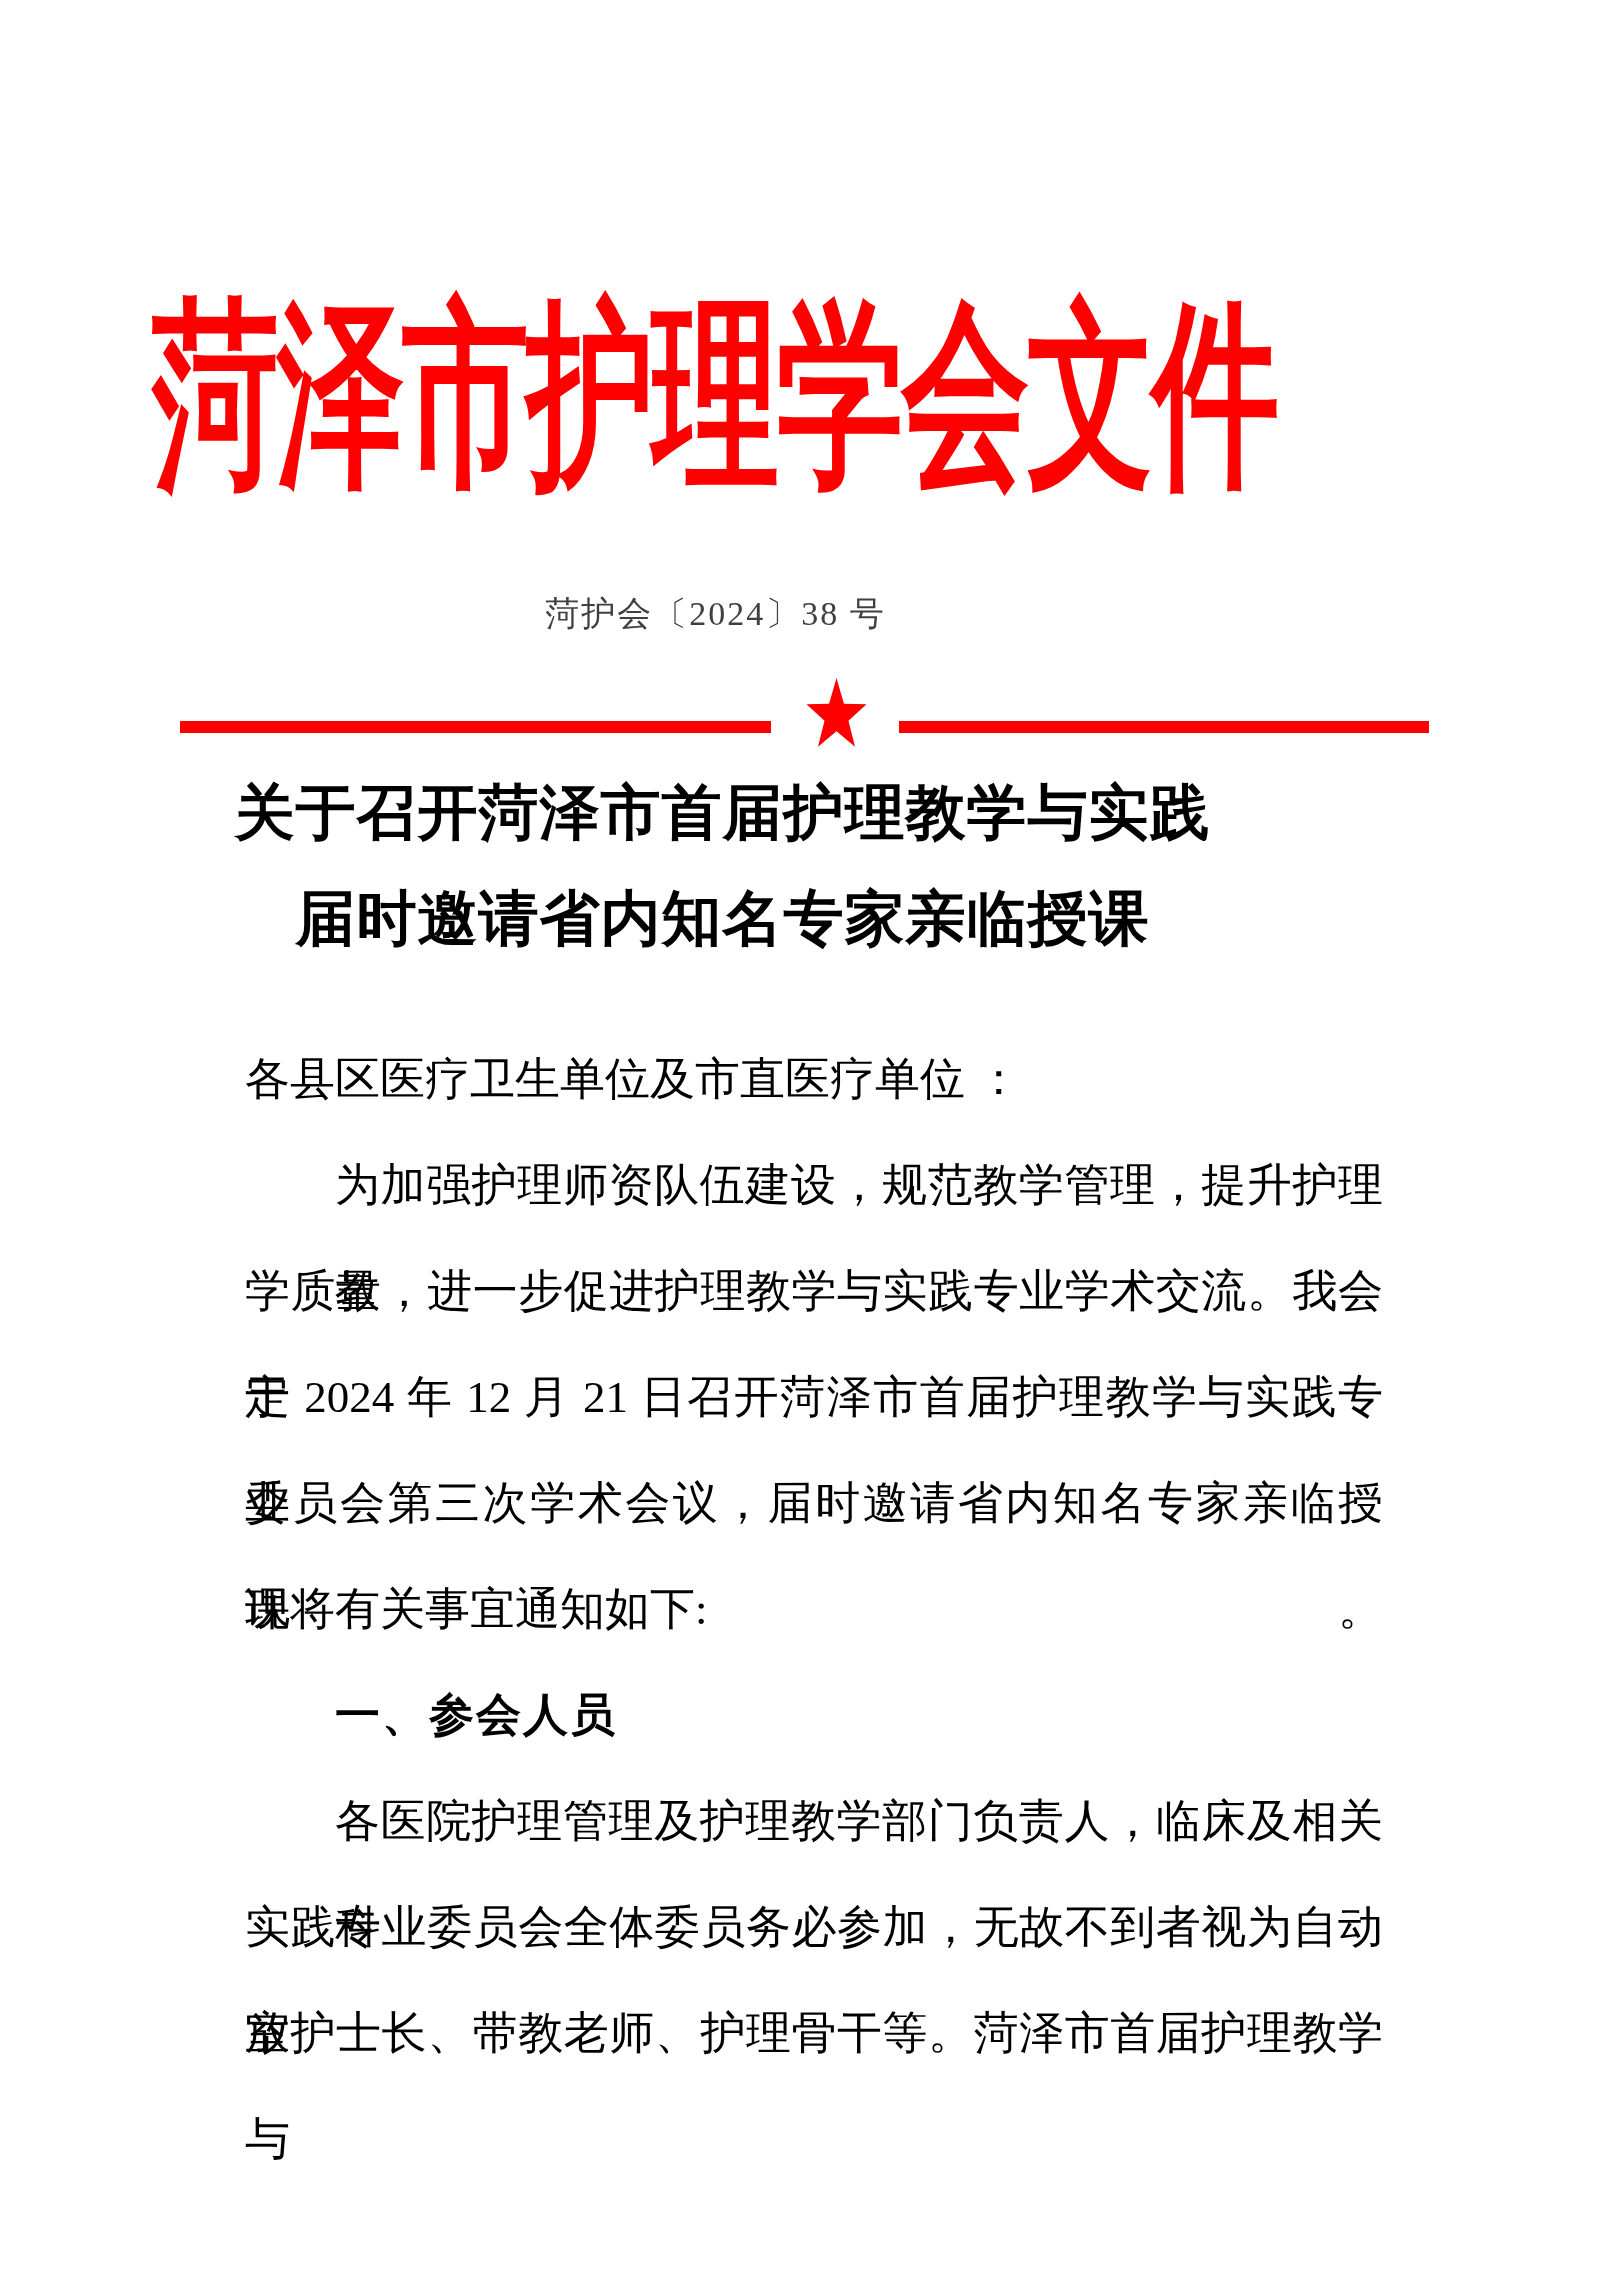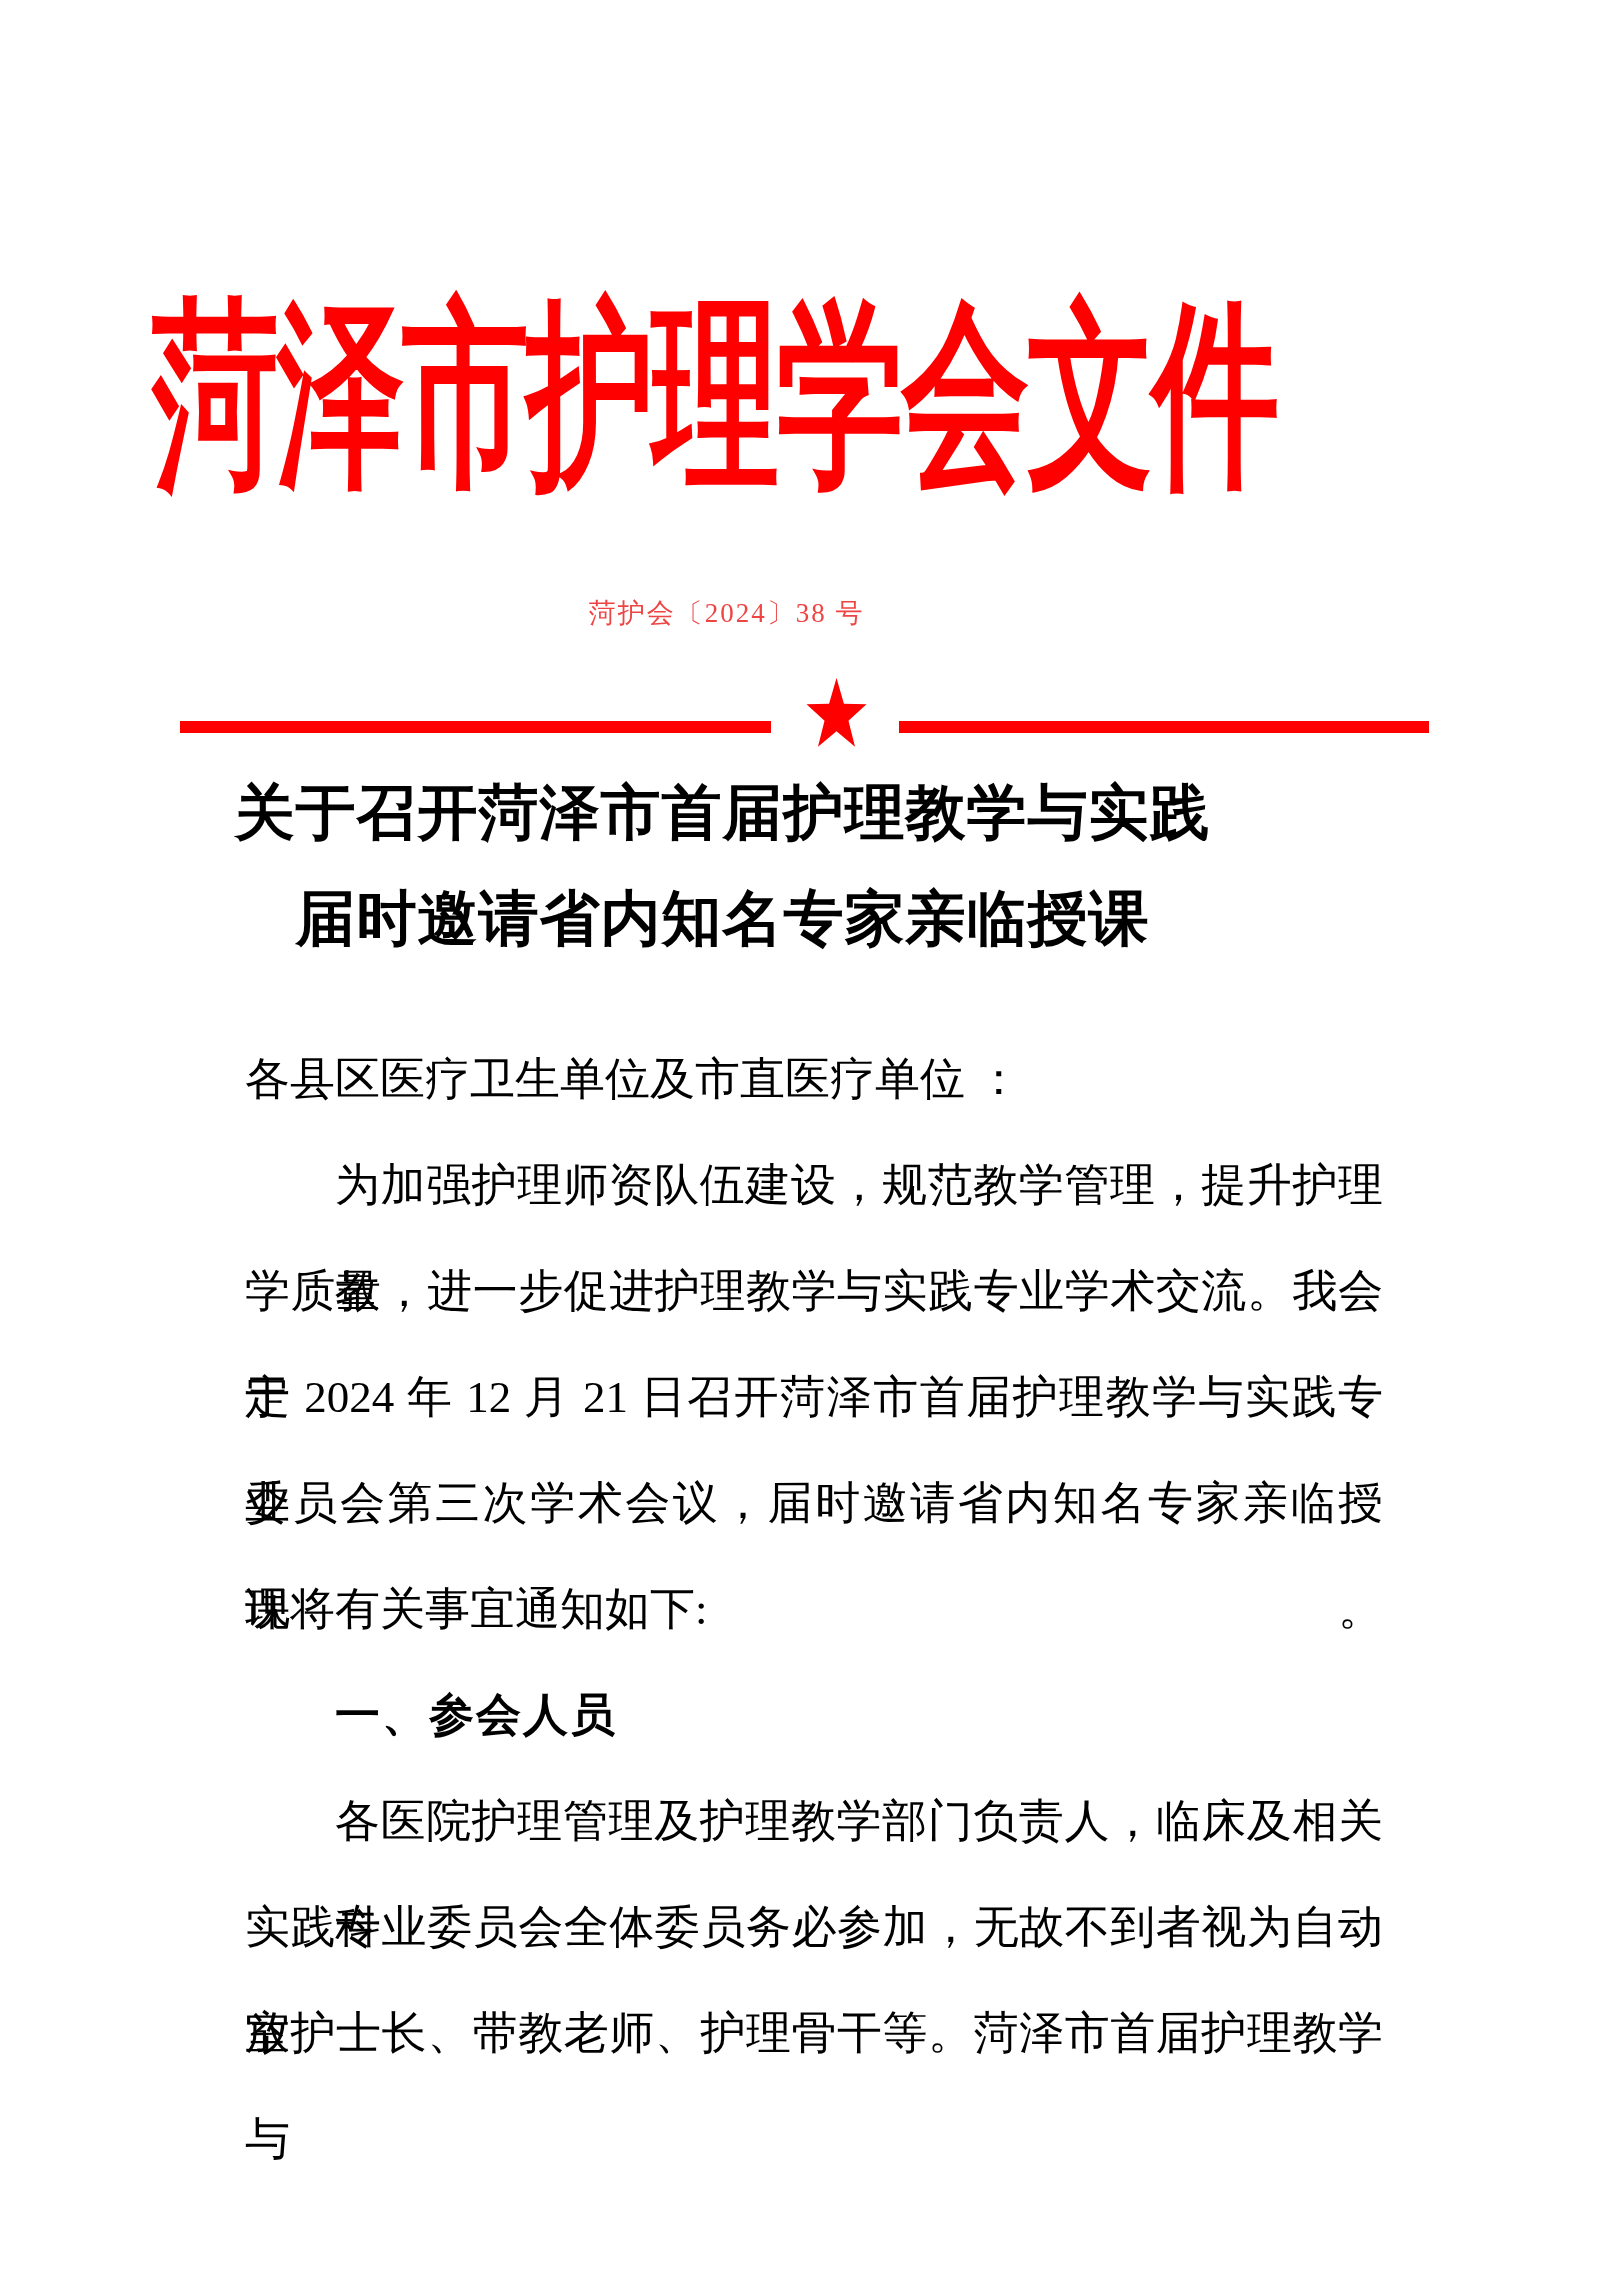--- a/index.html
+++ b/index.html
@@ -31,26 +31,26 @@
     letter-spacing: -2px;
     transform: scaleY(1.58);
     transform-origin: center top;
     white-space: nowrap;
   }
 
   
   .doc-number {
     position: absolute;
     top: 588px;
-    left: 12px;
+    left: 1px;
     width: 100%;
     text-align: center;
-    font-size: 27px;
+    font-size: 34px;
     line-height: 51px;
-    color: #ef4444;
+    color: #404040;
     letter-spacing: 2px;
   }
 
   
   .divider-left {
     position: absolute;
     top: 721px;
     left: 180px;
     width: 591px;
     height: 11.8px;

